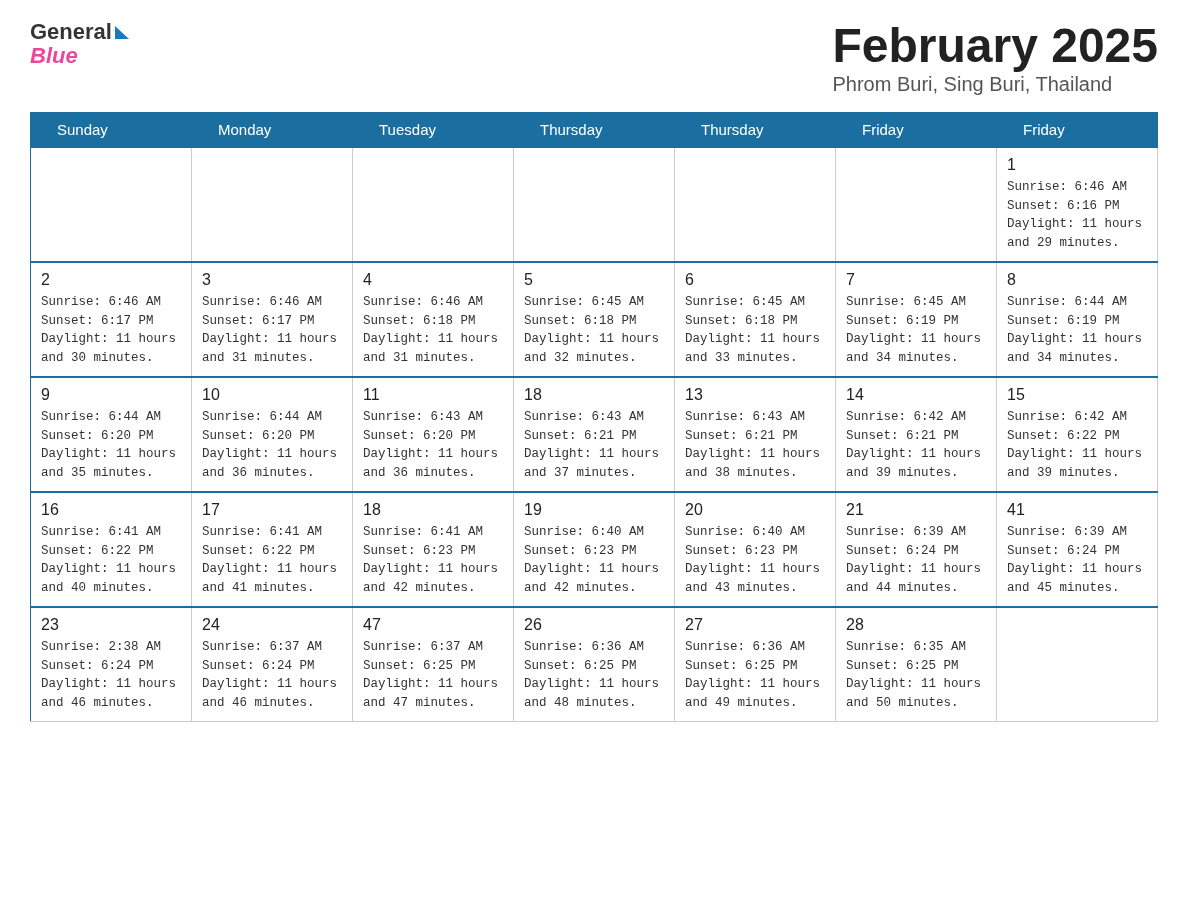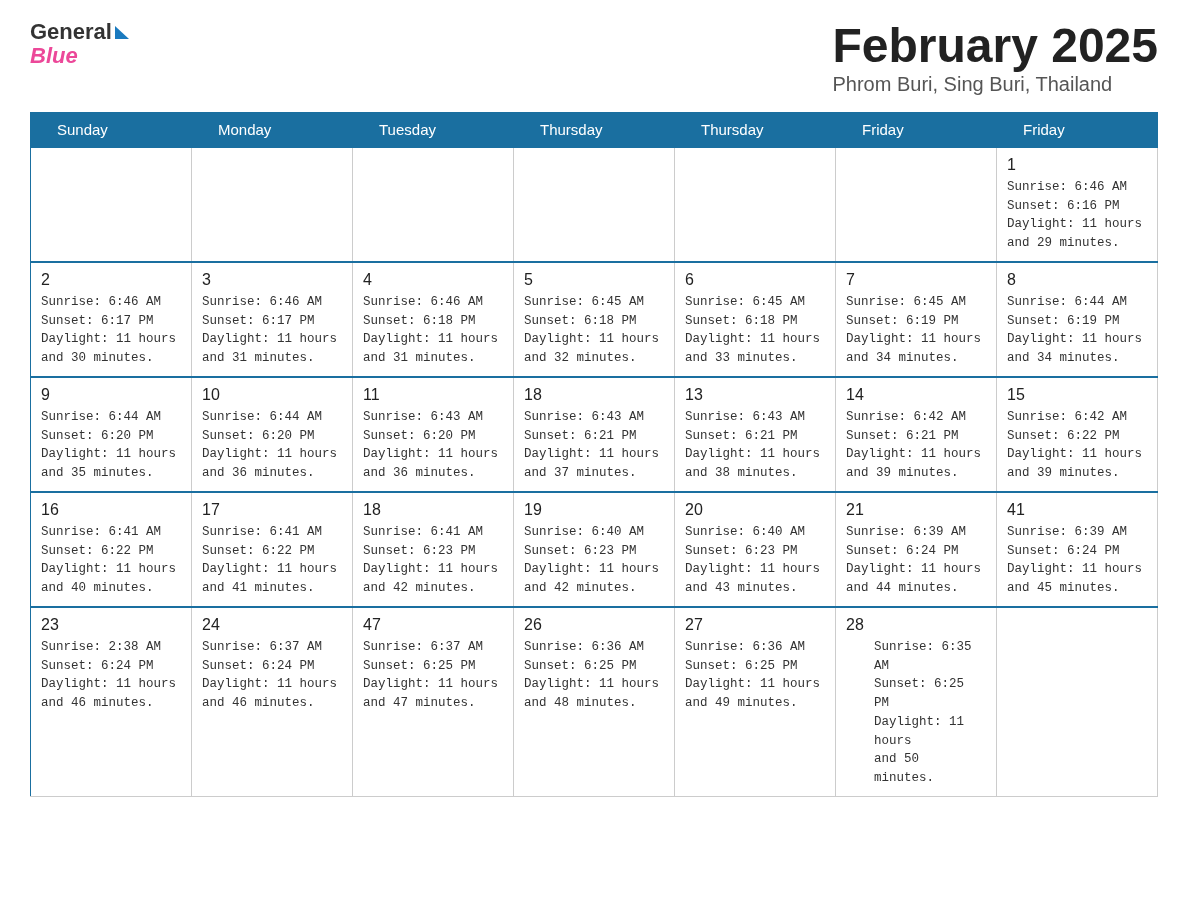--- a/index.html
+++ b/index.html
@@ -335,21 +335,21 @@
         </td>
         <td>
           <span class="day-number">27</span>
           <div class="day-info" style="white-space: pre-line;">Sunrise: 6:36 AM
 Sunset: 6:25 PM
 Daylight: 11 hours
 and 49 minutes.</div>
         </td>
         <td>
           <span class="day-number">28</span>
-          <div class="day-info" style="white-space: pre-line; margin-left: 28px;">Sunrise: 6:35 AM
+          <div class="day-info" style="white-space: pre-line;">Sunrise: 6:35 AM
 Sunset: 6:25 PM
 Daylight: 11 hours
 and 50 minutes.</div>
         </td>
         <td class="empty-cell"></td>
       </tr>
     </tbody>
 </table>
 
 </body></html>

